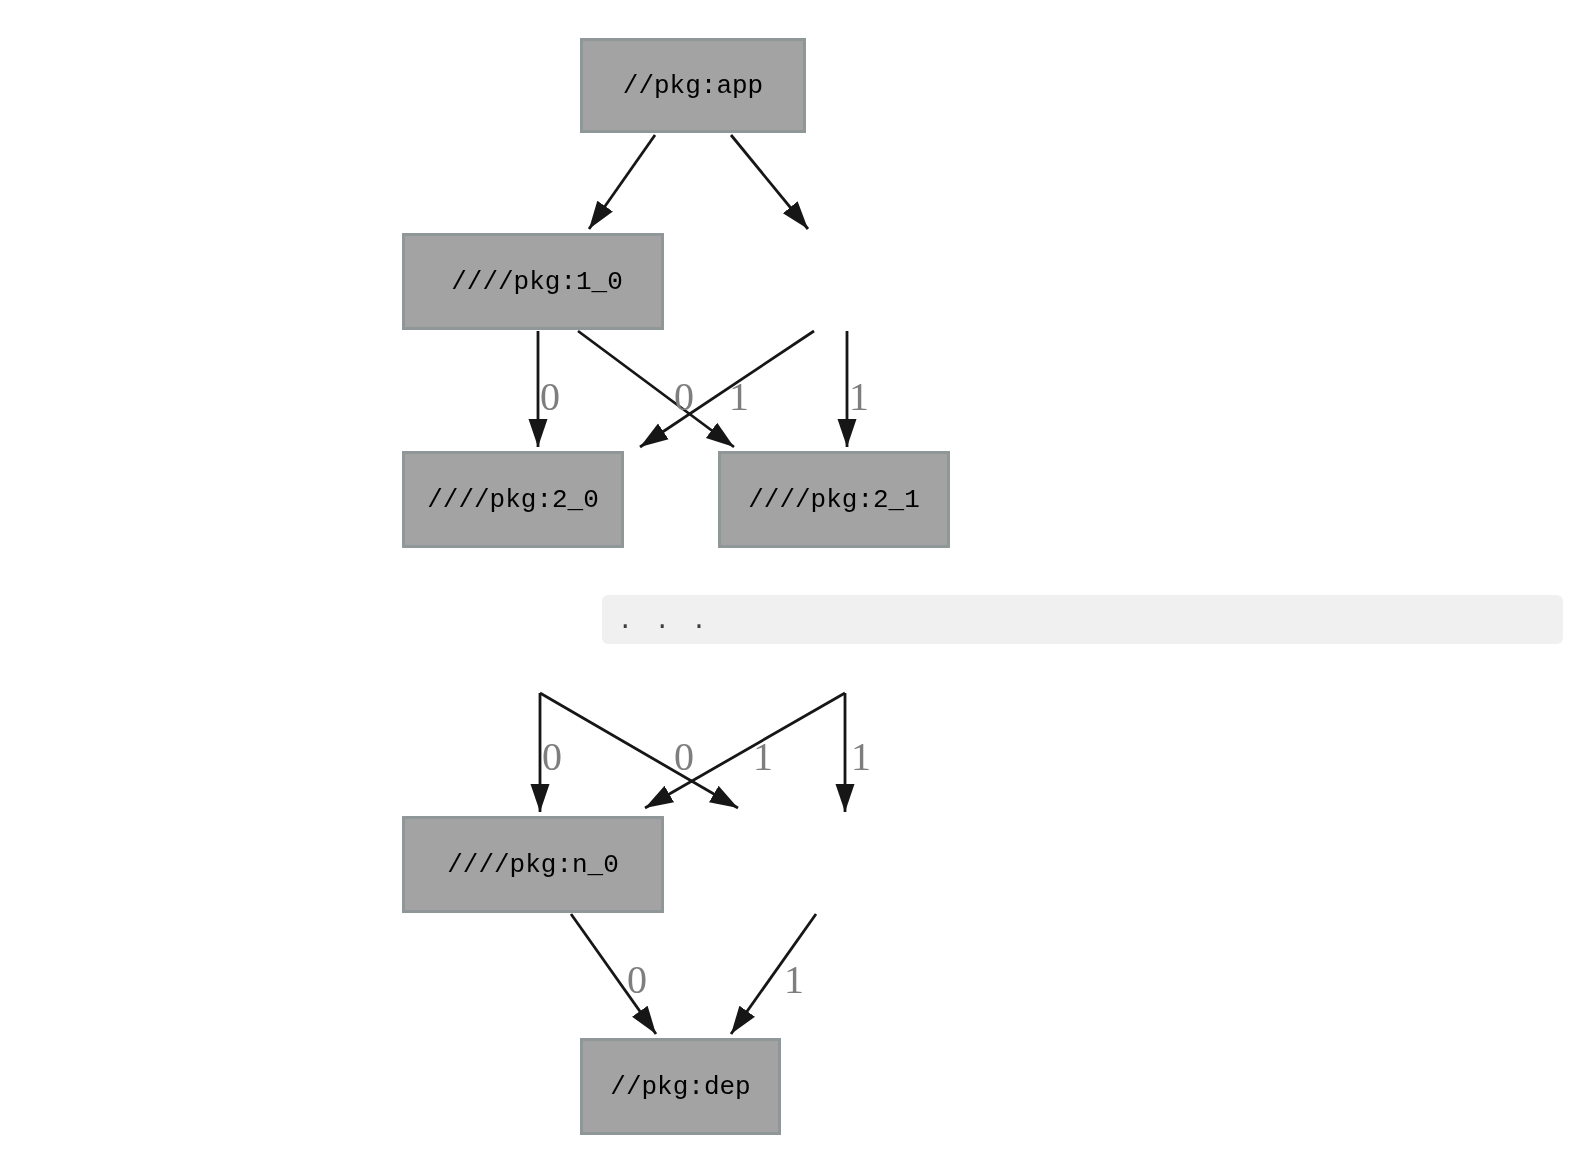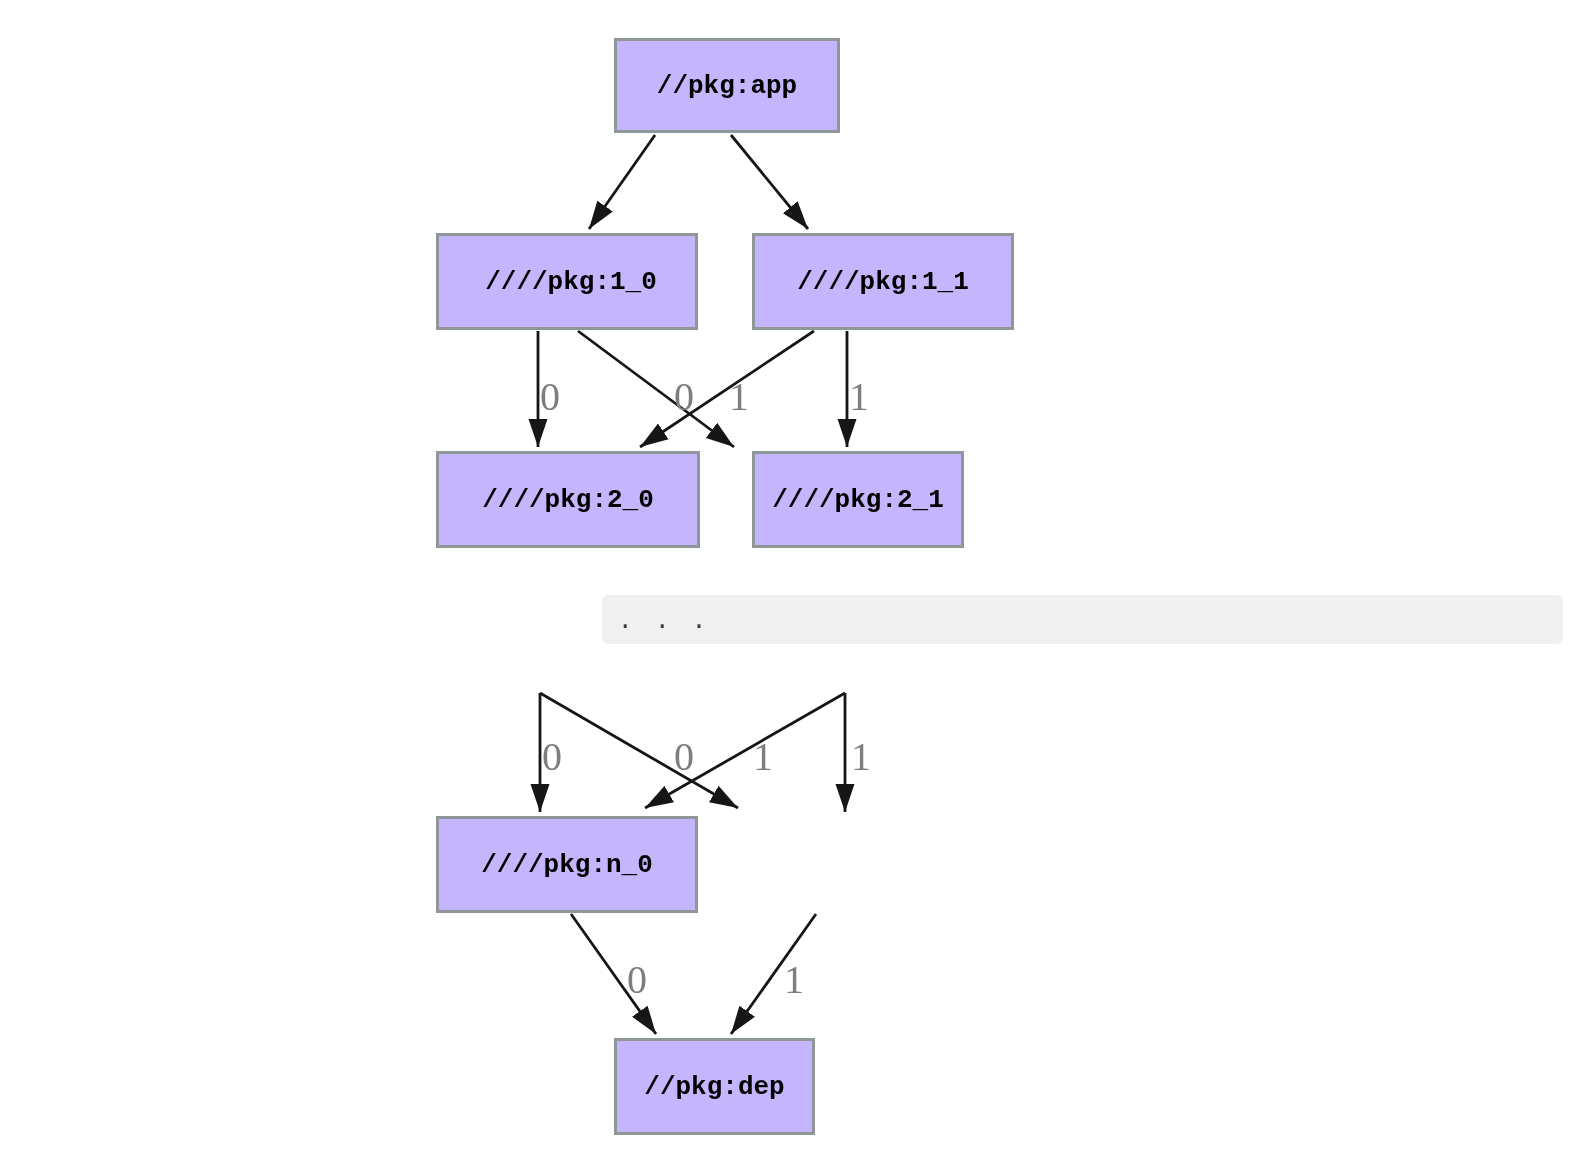--- a/index.html
+++ b/index.html
@@ -8,29 +8,28 @@
     width:1592px;height:1162px;
     background:#ffffff;
     overflow:hidden;
     font-family:"Liberation Sans",sans-serif;
   }
   .edges-svg{position:absolute;left:0;top:0;width:1592px;height:1162px;}
   .edges-svg path.edge{fill:none;stroke:#161616;stroke-width:2.8px;}
   .node{
     position:absolute;
     box-sizing:border-box;
-    background:#c4b5fd;
+    background:#a3a3a3;
     border:3px solid #8f9798;
     display:flex;align-items:center;justify-content:center;
     font-family:"Liberation Mono","DejaVu Sans Mono",monospace;
-    font-weight:700;
+    font-weight:400;
     font-size:26px;
     color:#000000;
     white-space:nowrap;
-    margin-left:34px;
   }
   .elabel{
     position:absolute;
     font-family:"Liberation Serif","DejaVu Serif",serif;
     font-size:40px;
     line-height:1;
     color:#7e7e7e;
   }
   .codebar{
     position:absolute;
@@ -75,23 +74,22 @@
       <path class="edge" d="M540,693 L738,808" marker-end="url(#arw)"></path>
       <path class="edge" d="M845,693 L645,808" marker-end="url(#arw)"></path>
       <path class="edge" d="M845,693 L845,812" marker-end="url(#arw)"></path>
       <path class="edge" d="M571,914 L656,1034" marker-end="url(#arw)"></path>
       <path class="edge" d="M816,914 L731,1034" marker-end="url(#arw)"></path>
     </g>
   </svg>
 
   <div class="node" style="left:580px;top:38px;width:226px;height:95px;">//pkg:app</div>
   <div class="node" style="left:402px;top:233px;width:262px;height:97px;padding-left:8px;">////pkg:1_0</div>
-  <div class="node" style="left:718px;top:233px;width:262px;height:97px;">////pkg:1_1</div>
-  <div class="node" style="left:402px;top:451px;width:264px;height:97px;">////pkg:2_0</div>
-  <div class="node" style="left:718px;top:451px;width:212px;height:97px;">////pkg:2_1</div>
+  <div class="node" style="left:402px;top:451px;width:222px;height:97px;">////pkg:2_0</div>
+  <div class="node" style="left:718px;top:451px;width:232px;height:97px;">////pkg:2_1</div>
 
   <span class="elabel" style="left:540px;top:377px;">0</span>
   <span class="elabel" style="left:674px;top:377px;">0</span>
   <span class="elabel" style="left:729px;top:377px;">1</span>
   <span class="elabel" style="left:849px;top:377px;">1</span>
 
   <div class="codebar">
     <span class="code-text">.  .  .</span>
   </div>
 

